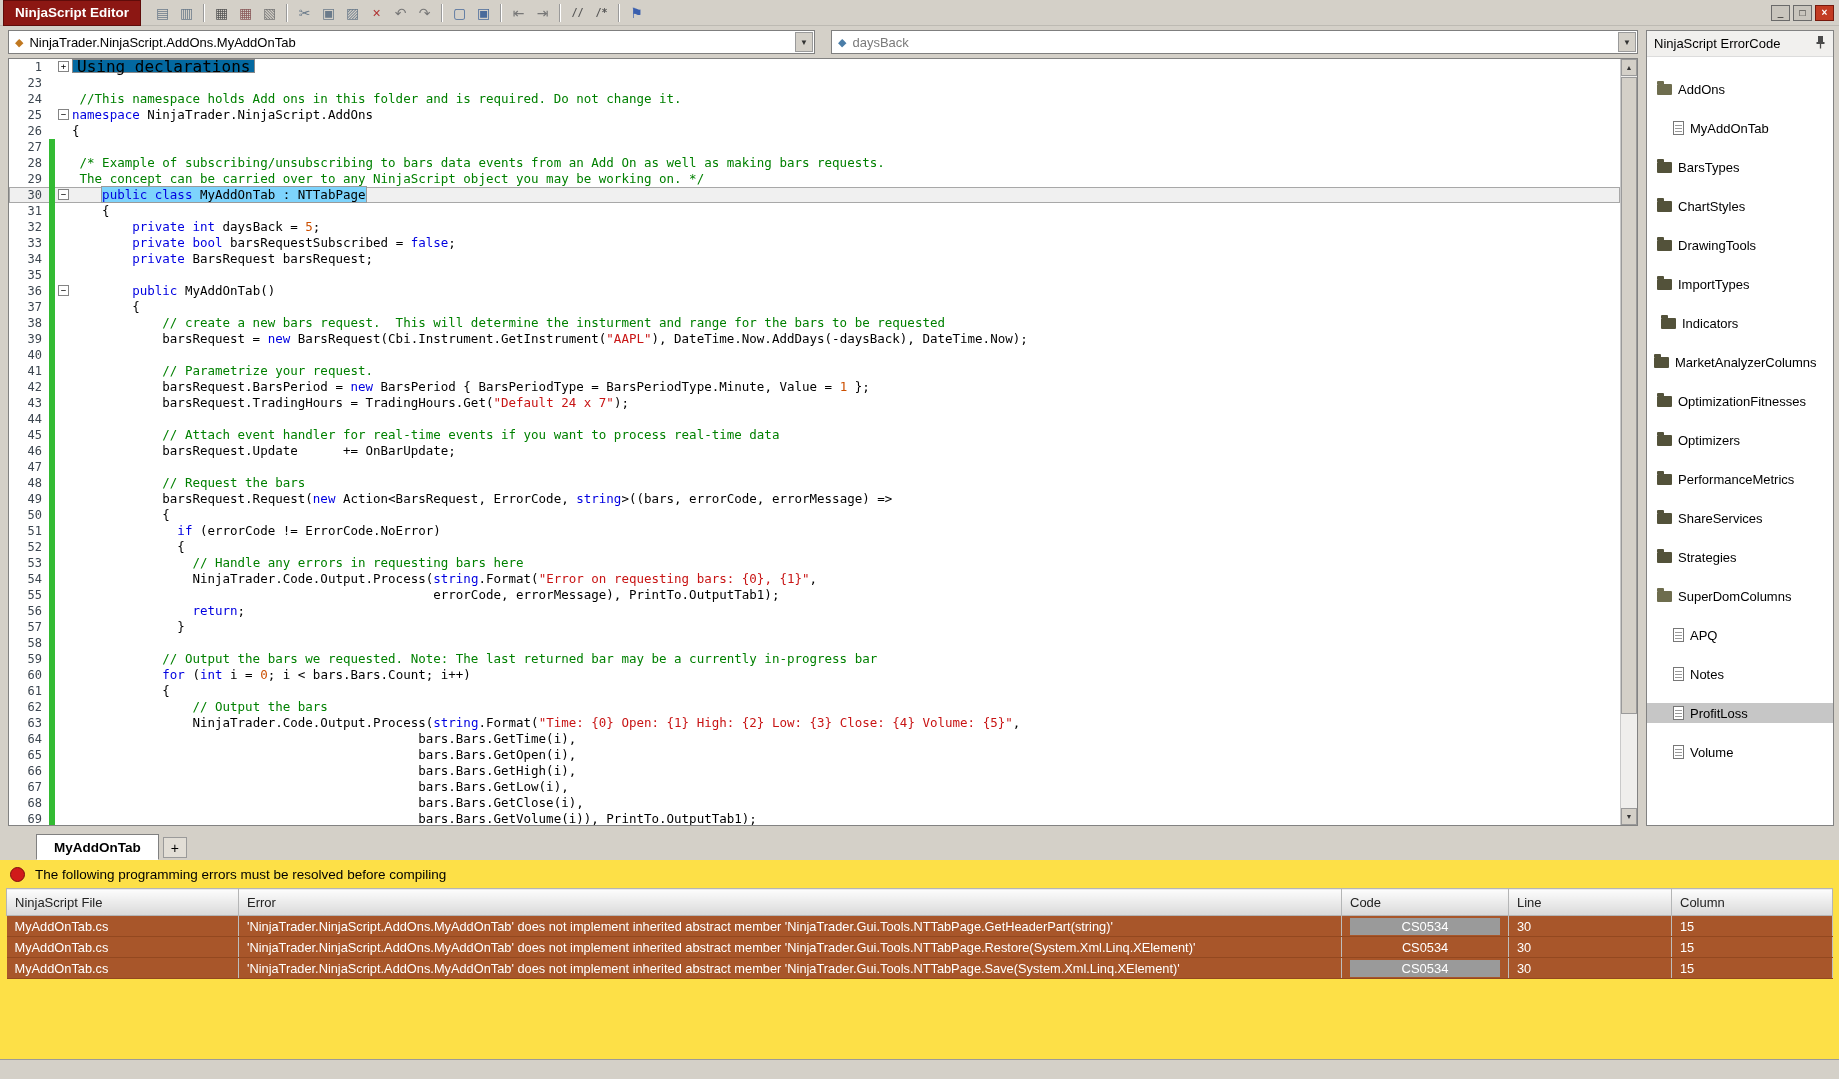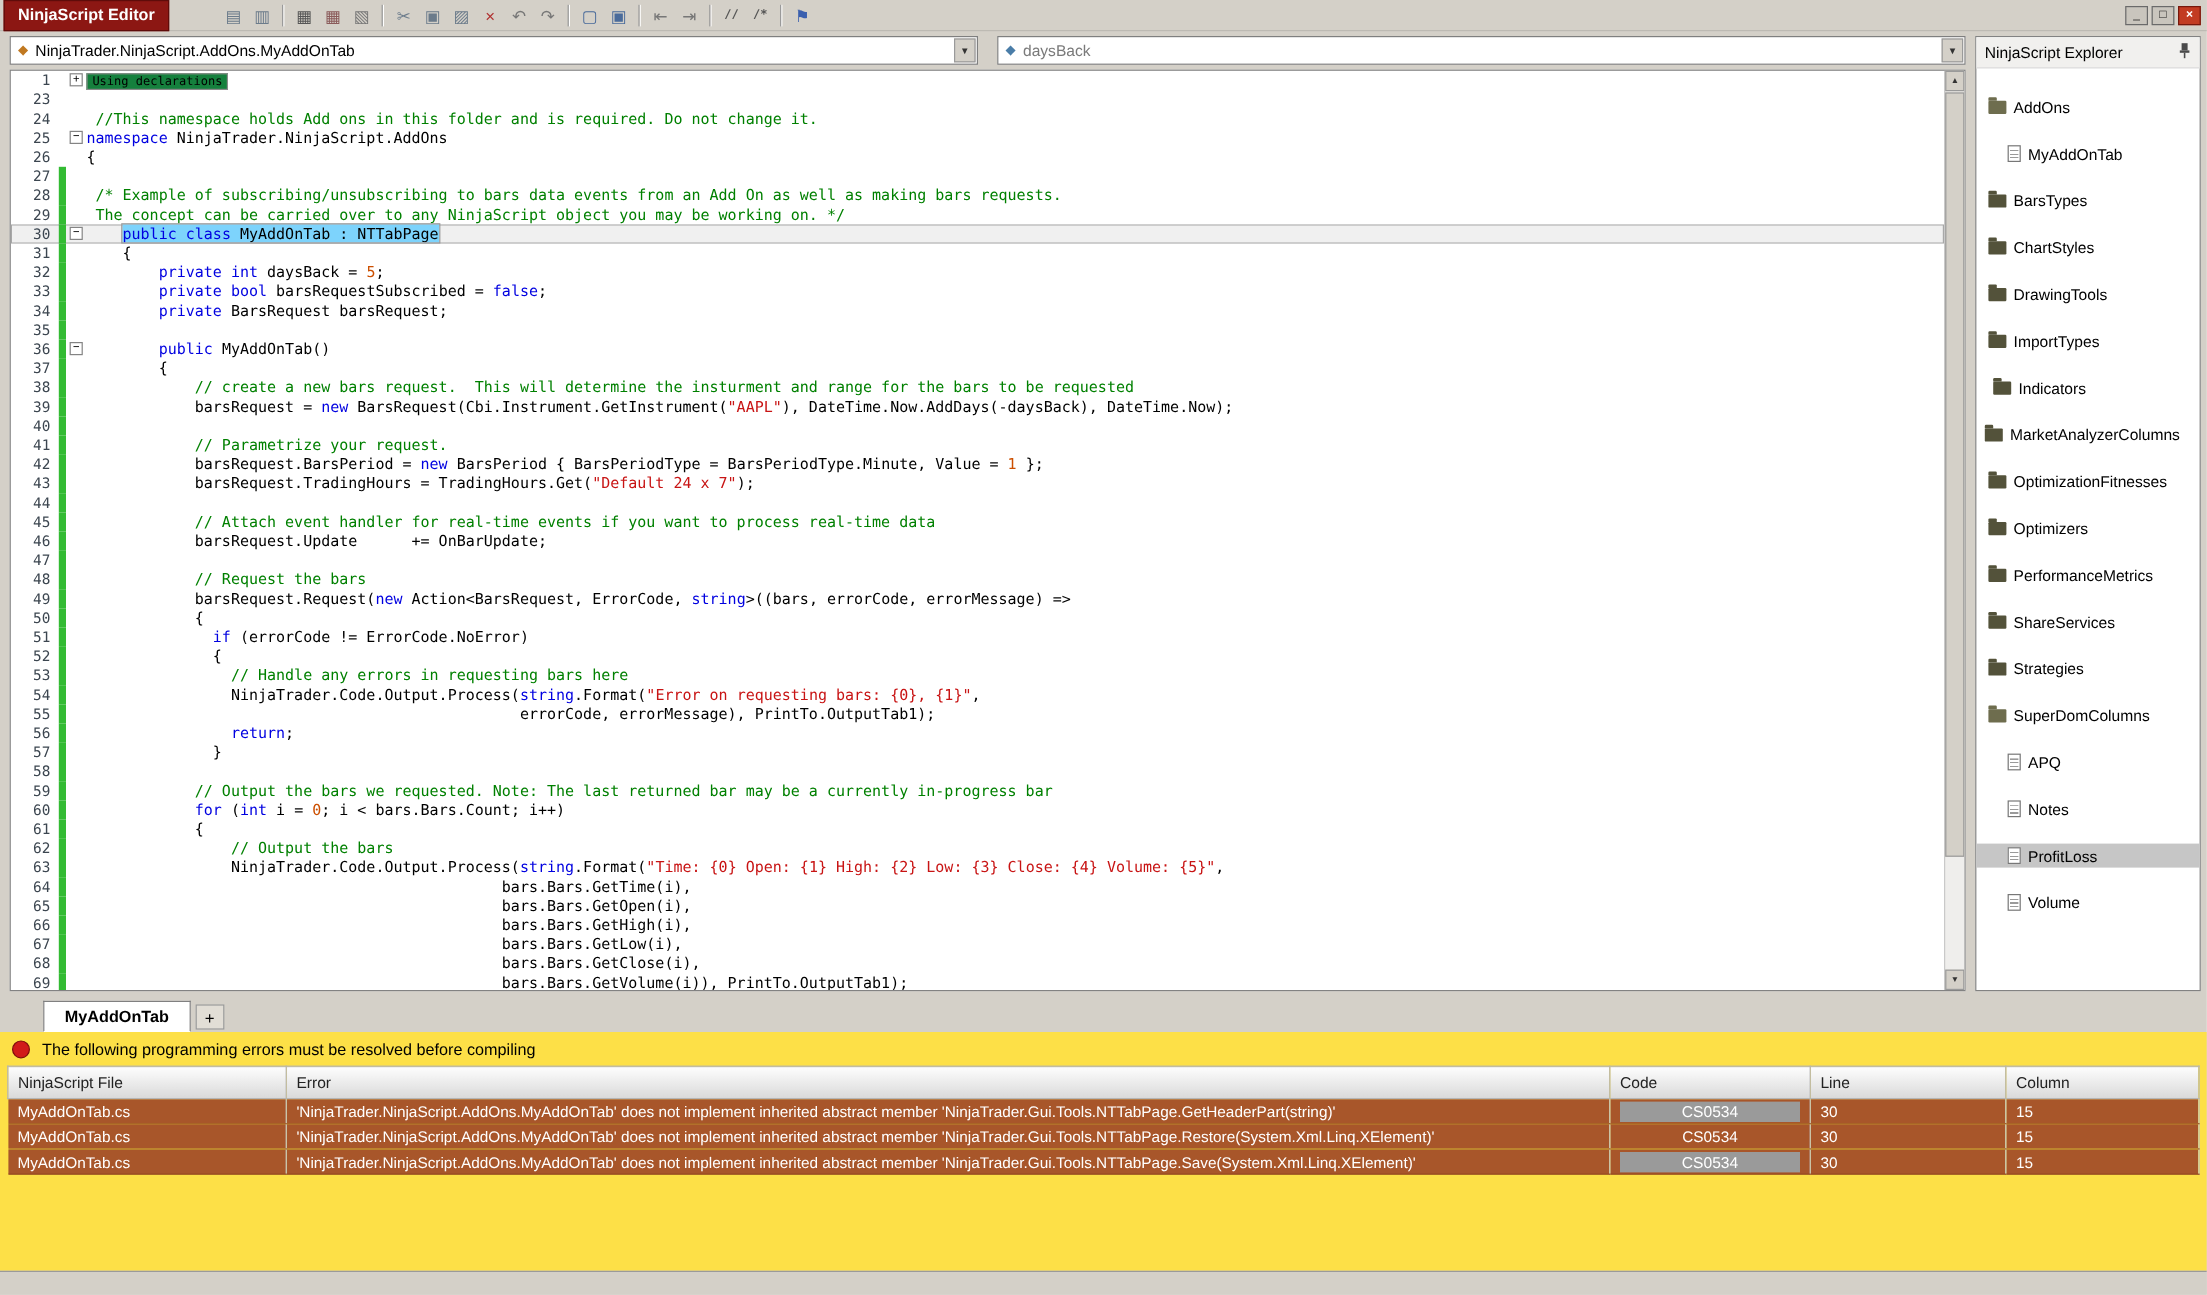--- a/index.html
+++ b/index.html
@@ -1,21 +1,21 @@
 <!DOCTYPE html>
 <html><head>
 <meta charset="utf-8">
 <style>
   * { box-sizing: border-box; margin: 0; padding: 0; }
   html,body { width: 1839px; height: 1079px; overflow: hidden; }
   body { background:#d4d0c8; font-family:"Liberation Sans",sans-serif; position:relative; font-size:13px; color:#000; }
 
   
   .titlebar { position:absolute; top:0; left:0; width:100%; height:26px; background:#d4d0c8;
-              border-bottom:1px solid #bdbab3; display:flex; align-items:center; padding:0 3px;gap:32px; }
+              border-bottom:1px solid #bdbab3; display:flex; align-items:center; padding:0 3px; }
   .app-title { background:#8c1713; color:#fff; font-weight:bold; font-size:13.5px;
                padding:4px 11px 5px; border:1px solid #5f0c0a; margin-right:10px; white-space:nowrap; }
   .toolbar { display:flex; align-items:center; height:100%; flex:1; gap:1px; }
   .tb-icon { width:23px; height:22px; display:flex; align-items:center; justify-content:center;
              font-size:14px; cursor:default; }
   .tb-icon.txt { font-size:10px; font-weight:bold; font-family:"DejaVu Sans Mono",monospace; }
   .tb-sep { width:2px; height:18px; border-left:1px solid #9a9a9a; border-right:1px solid #fff; margin:0 4px; }
   .window-controls { display:flex; align-items:center; gap:3px; padding-right:2px; }
   .win-btn { width:19px; height:16px; border:1px solid #6a6a6a; background:#c9c5bd; color:#1a1a1a;
              display:flex; align-items:center; justify-content:center; font-size:10px; line-height:1; }
@@ -39,22 +39,22 @@
               line-height:16px; align-items:stretch; }
   .ln { width:40px; flex:none; text-align:right; padding-right:7px; color:#3c4650; font-size:12px; }
   .chg { width:6px; flex:none; margin-right:2px; }
   .chg.on { background:#33bb33; }
   .fold { width:15px; flex:none; position:relative; }
   .fold .fb { position:absolute; top:2px; left:1px; width:11px; height:11px; border:1px solid #848484;
               background:#fff; display:flex; align-items:center; justify-content:center; font-size:9px; line-height:1; }
   .ct { white-space:pre; flex:1; }
   .sel-row { background:#f0f0f0; box-shadow:inset 0 0 0 1px #a8a8a8; }
   .sel-span { background:#7dd3fc; outline:1px solid #9a9a9a; }
-  .decl-box { display:inline-block; border:1px solid #8a8a8a; background:#15803d; padding:0 4px;
-              height:14px; line-height:13px; font-size:10px; }
+  .decl-box { display:inline-block; border:1px solid #8a8a8a; background:#0369a1; padding:0 4px;
+              height:14px; line-height:13px; font-size:16px; }
   .tk-kw { color:#0000e0; } .tk-cm { color:#008000; } .tk-str { color:#c81414; }
   .tk-num { color:#cc4f00; } .tk-pl { color:#000; }
 
   
   .vsb { width:17px; flex:none; background:#efeeec; border-left:1px solid #c9c9c9; display:flex; flex-direction:column; }
   .vsb-btn { height:17px; flex:none; background:#d4d0c8; border:1px solid #9a9a9a; display:flex;
              align-items:center; justify-content:center; }
   .vsb-btn.up::before { content:"▲"; font-size:7px; color:#333; }
   .vsb-btn.down::before { content:"▼"; font-size:7px; color:#333; }
   .vsb-track { flex:1; position:relative; }
@@ -453,21 +453,21 @@
     <div class="vsb-btn up" data-name="scroll-up-button"></div>
     <div class="vsb-track" data-name="scrollbar-track">
       <div class="vsb-thumb" data-name="scrollbar-thumb"></div>
     </div>
     <div class="vsb-btn down" data-name="scroll-down-button"></div>
   </div>
 </div>
 
 <div class="explorer" data-name="ninjascript-explorer-panel">
   <div class="explorer-header" data-name="explorer-header">
-    <span data-name="explorer-title">NinjaScript Explorer</span>
+    <span data-name="explorer-title">NinjaScript ErrorCode</span>
     <span data-name="pin-icon">
       <svg width="11" height="14" viewBox="0 0 11 14">
         <rect x="3" y="1" width="5" height="6" fill="#4a4a4a"></rect>
         <rect x="1.5" y="7" width="8" height="2" fill="#4a4a4a"></rect>
         <line x1="5.5" y1="9" x2="5.5" y2="13.5" stroke="#4a4a4a" stroke-width="1.3"></line>
       </svg>
     </span>
   </div>
   <div class="tree" data-name="explorer-tree">
       <div class="tree-item" data-name="explorer-item-addons" style="padding-left: 10px;">

